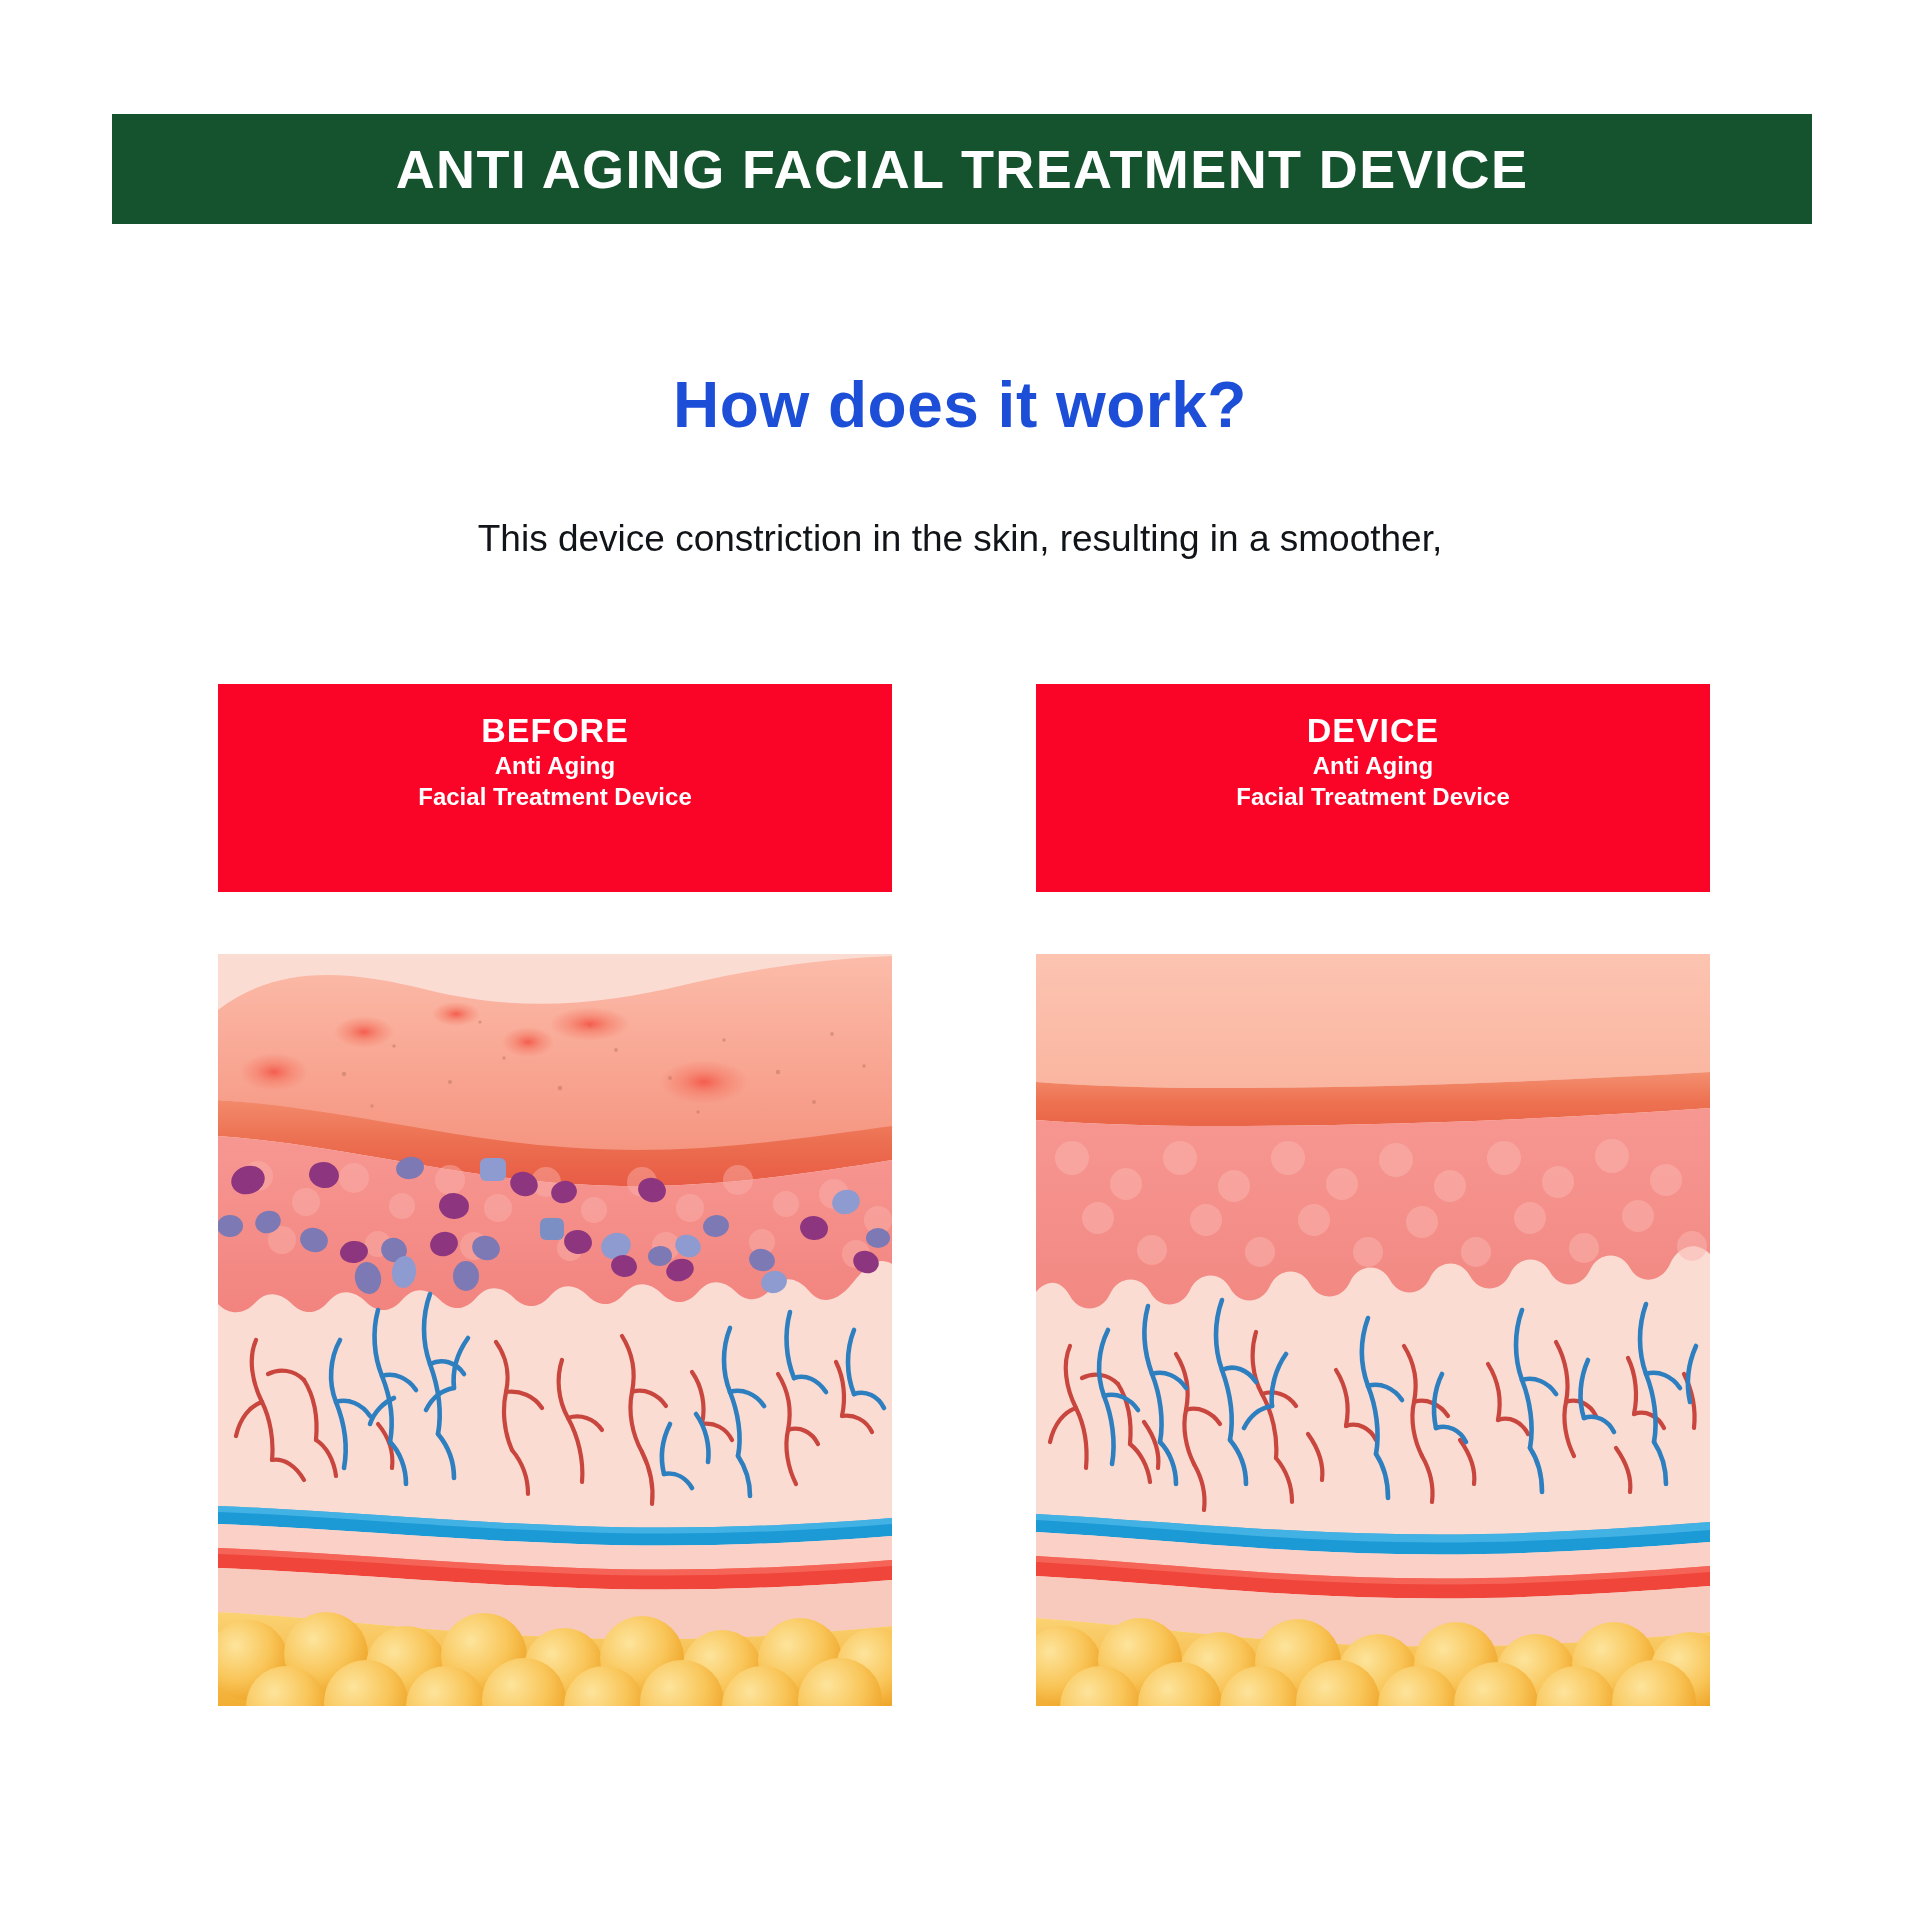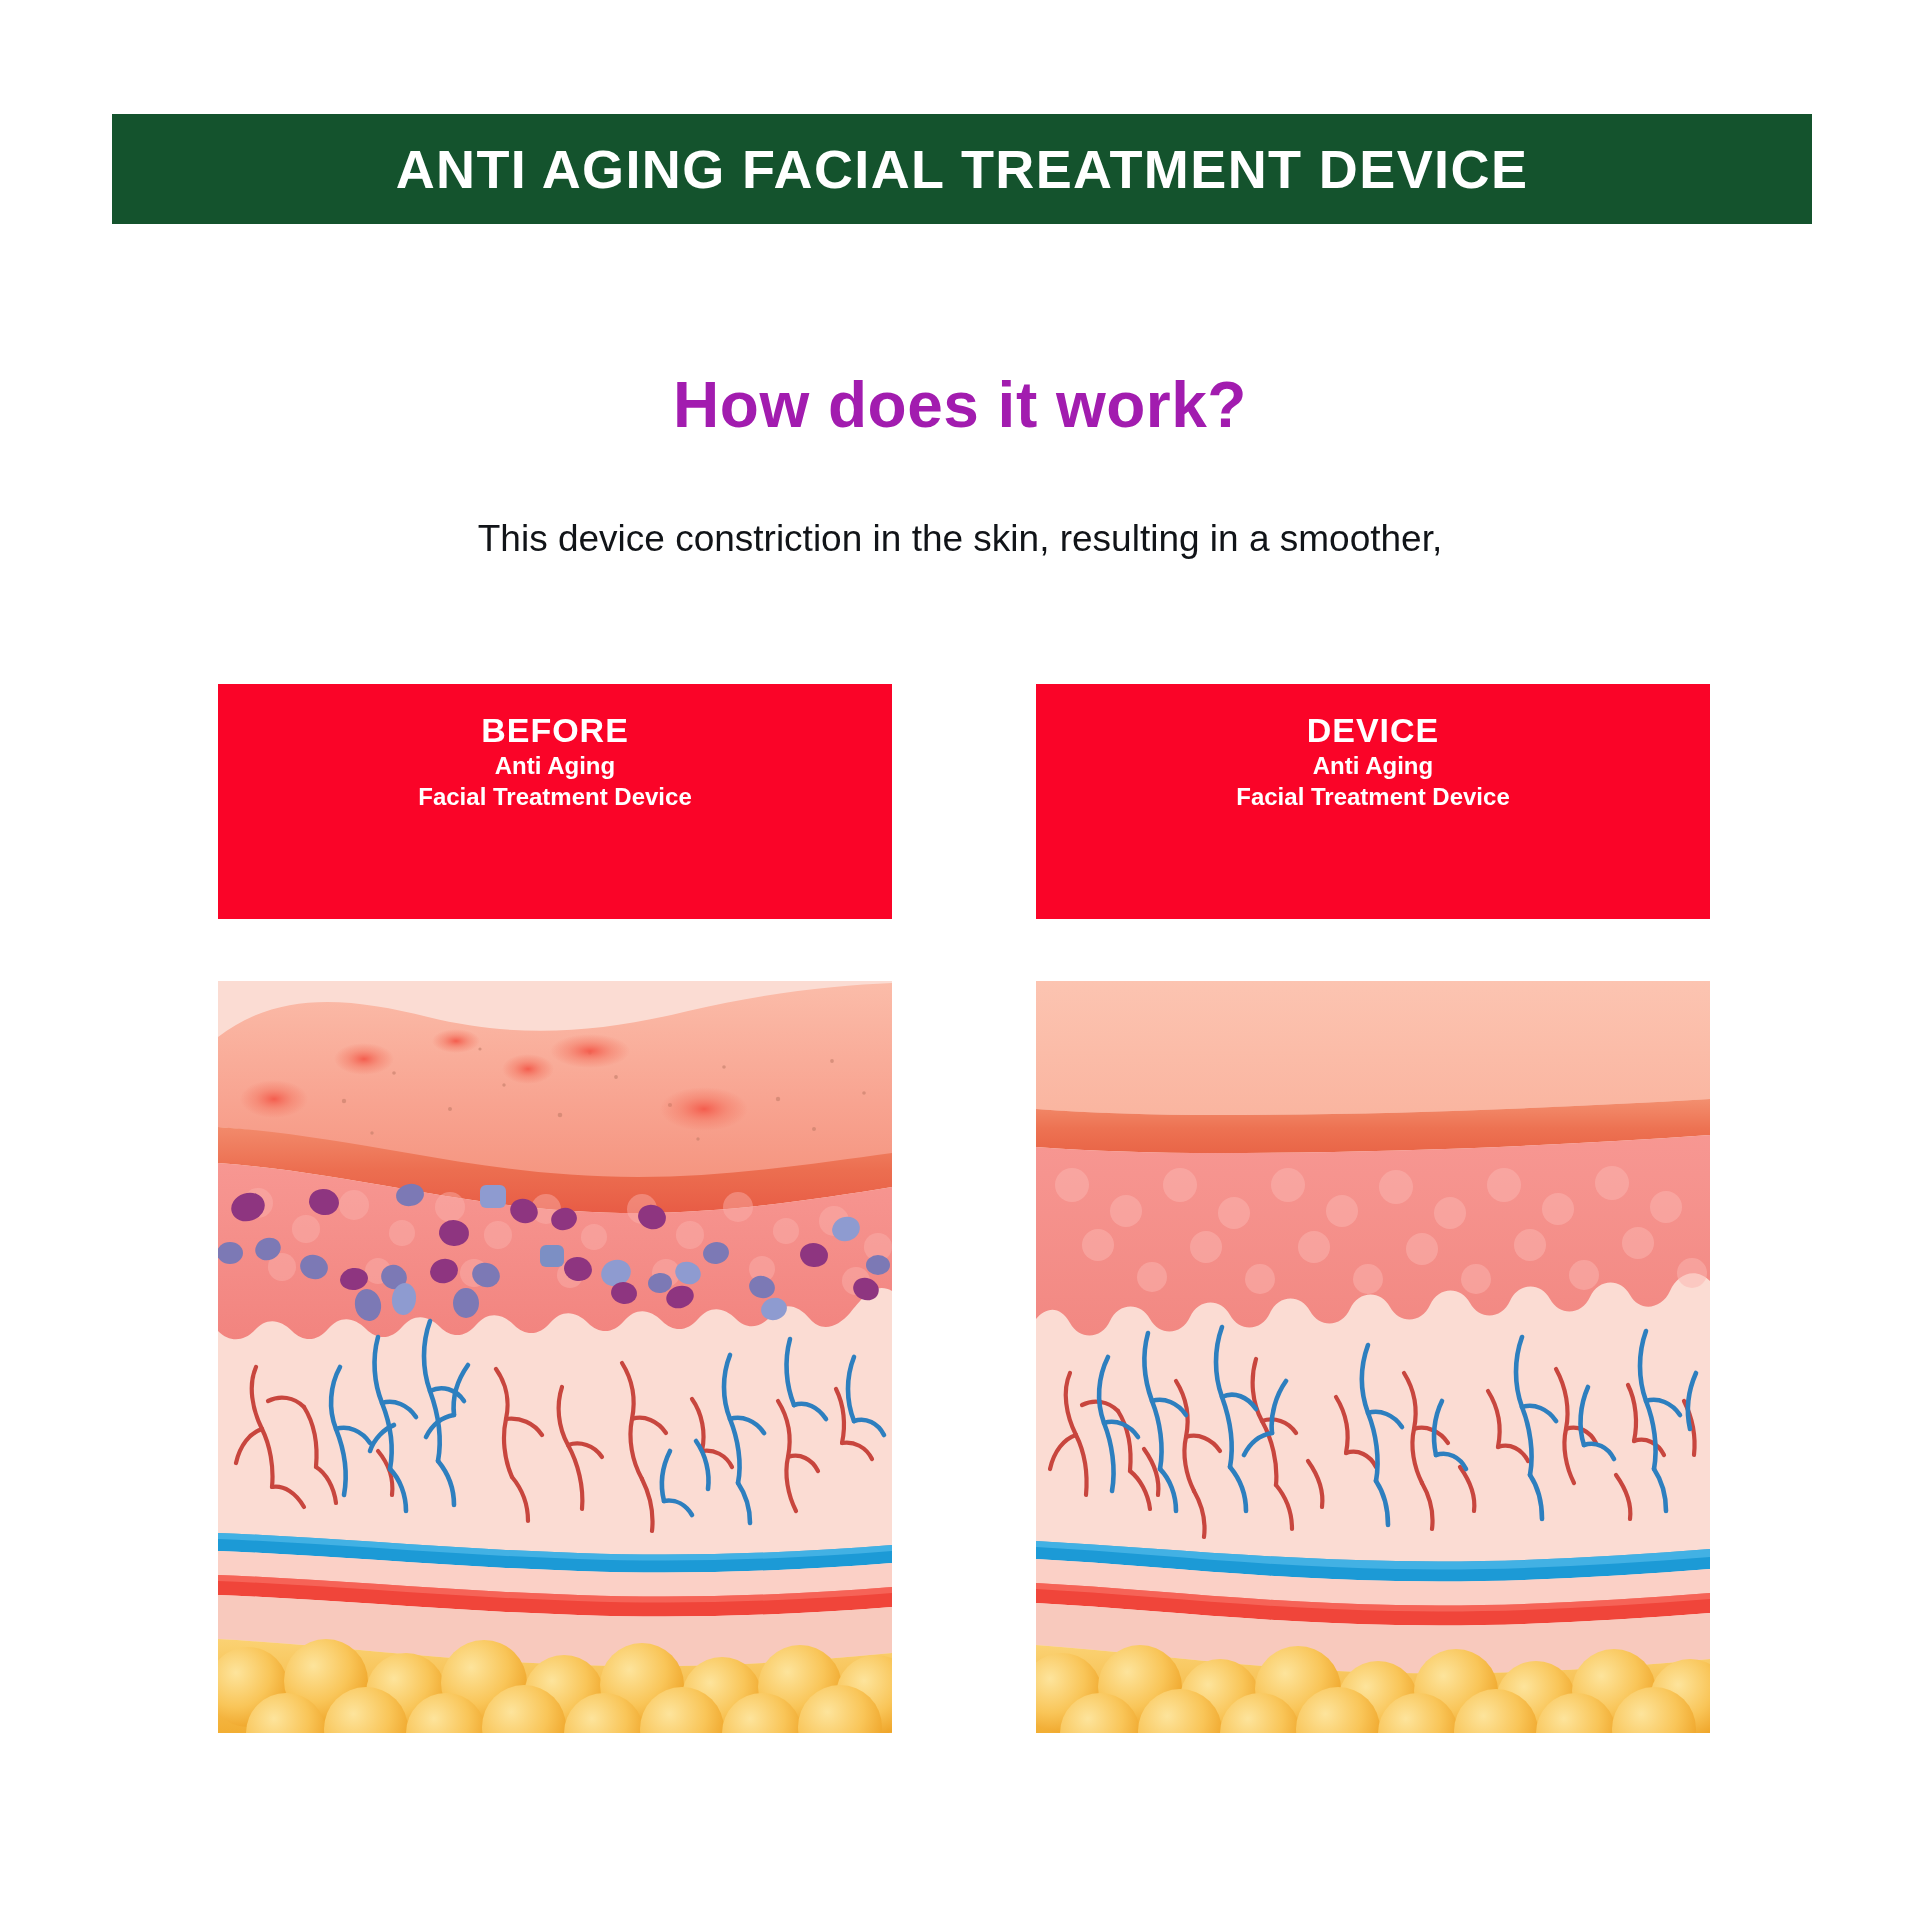--- a/index.html
+++ b/index.html
@@ -36,21 +36,21 @@
     line-height: 1;
   }
 
   
   .section-heading {
     position: absolute;
     left: 0;
     top: 368px;
     width: 1920px;
     text-align: center;
-    color: #a21caf;
+    color: #1d4ed8;
     font-size: 64px;
     font-weight: bold;
     letter-spacing: 0.5px;
   }
 
   .section-subtitle {
     position: absolute;
     left: 310px;
     top: 515px;
     width: 1300px;
@@ -76,21 +76,21 @@
   }
   .panel.before { left: 218px; }
   .panel.after  { left: 1036px; }
 
   .panel-label {
     background: #FA0428;
     color: #ffffff;
     text-align: center;
     padding: 26px 10px 30px 10px;
     box-sizing: border-box;
-    height: 235px;
+    height: 208px;
   }
   .panel-label .lbl-main {
     font-size: 34px;
     font-weight: bold;
     letter-spacing: 1px;
     line-height: 1.22;
   }
   .panel-label .lbl-sub {
     font-size: 24px;
     font-weight: 700;

